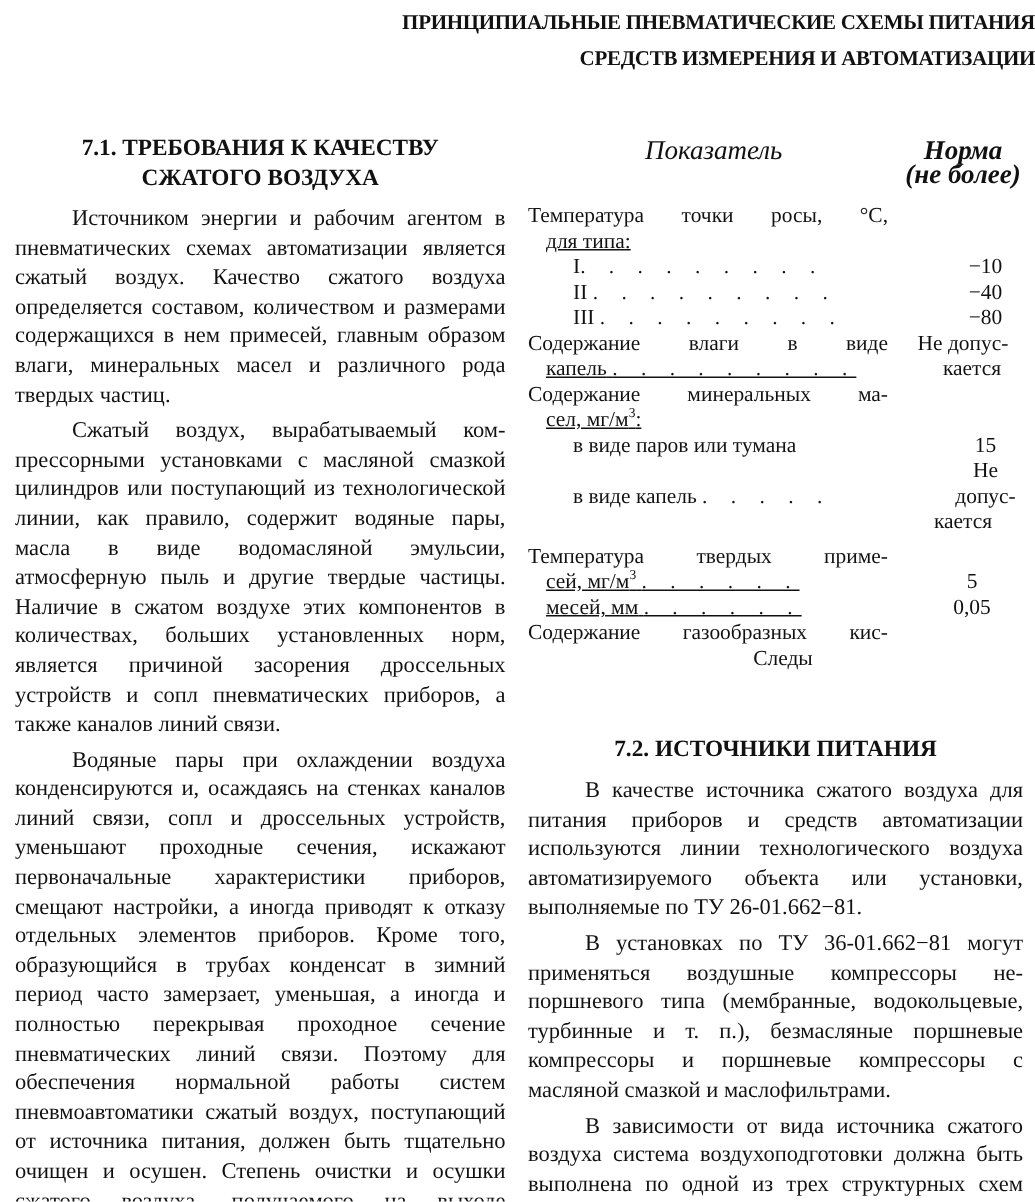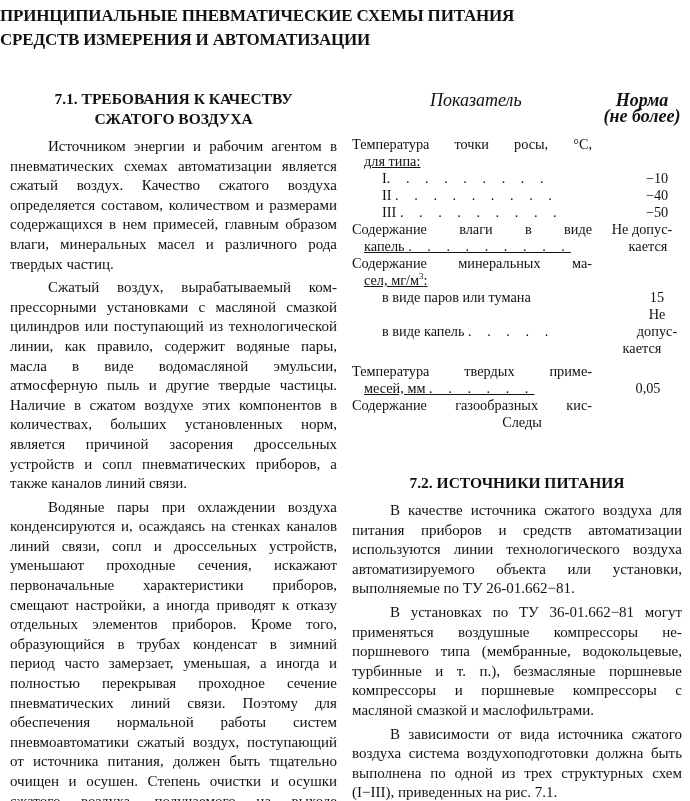--- a/index.html
+++ b/index.html
@@ -3,21 +3,21 @@
 <meta charset="utf-8">
 <style>
   html, body { margin: 0; padding: 0; background: #ffffff; }
   body {
     width: 690px; height: 801px; overflow: hidden; position: relative;
     font-family: "Liberation Serif", "DejaVu Serif", serif;
     color: #111111;
   }
   .page-title {
     position: absolute; left: 0; top: 4px; width: 690px;
-    text-align: left; font-weight: bold; font-size: 17px; line-height: 24px;
+    text-align: right; font-weight: bold; font-size: 14px; line-height: 24px;
     letter-spacing: -0.2px;
   }
   .col-left { position: absolute; left: 10px; top: 89px; width: 327px; }
   .col-right { position: absolute; left: 352px; top: 89px; width: 330px; }
   .section-title {
     text-align: center; font-weight: bold; font-size: 15.5px; line-height: 20px;
     margin: 0 0 8px 0;
   }
   .para {
     font-size: 15px; line-height: 19.6px; text-align: justify;
@@ -78,21 +78,21 @@
     <div class="tr">
       <div class="lbl ind2"><span>I</span><span class="dots">. . . . . . . . .</span></div>
       <div class="val">−10</div>
     </div>
     <div class="tr">
       <div class="lbl ind2"><span>II</span> <span class="dots">. . . . . . . . .</span></div>
       <div class="val">−40</div>
     </div>
     <div class="tr">
       <div class="lbl ind2"><span>III</span> <span class="dots">. . . . . . . . .</span></div>
-      <div class="val">−50</div>
+      <div class="val">−80</div>
     </div>
     <div class="tr">
       <div class="lbl jf">Содержание влаги в виде</div>
       <div class="val">Не допус-</div>
     </div>
     <div class="tr">
       <div class="lbl ind1"><span>капель</span> <span class="dots">. . . . . . . . .</span></div>
       <div class="val">кается</div>
     </div>
     <div class="tr">
@@ -113,20 +113,24 @@
     </div>
     <div class="tr" style="margin-bottom:6px;">
       <div class="lbl"></div>
       <div class="val">кается</div>
     </div>
     <div class="tr">
       <div class="lbl jf">Температура твердых приме-</div>
       <div class="val"></div>
     </div>
     <div class="tr">
+      <div class="lbl ind1"><span>сей, мг/м</span><span class="sup">3</span> <span class="dots">. . . . . .</span></div>
+      <div class="val">5</div>
+    </div>
+    <div class="tr">
       <div class="lbl ind1"><span>месей, мм</span> <span class="dots">. . . . . .</span></div>
       <div class="val">0,05</div>
     </div>
     <div class="tr">
       <div class="lbl jf">Содержание газообразных кис-</div>
       <div class="val"></div>
     </div>
     <div class="tr">
       <div class="val">Следы</div>
     </div>

